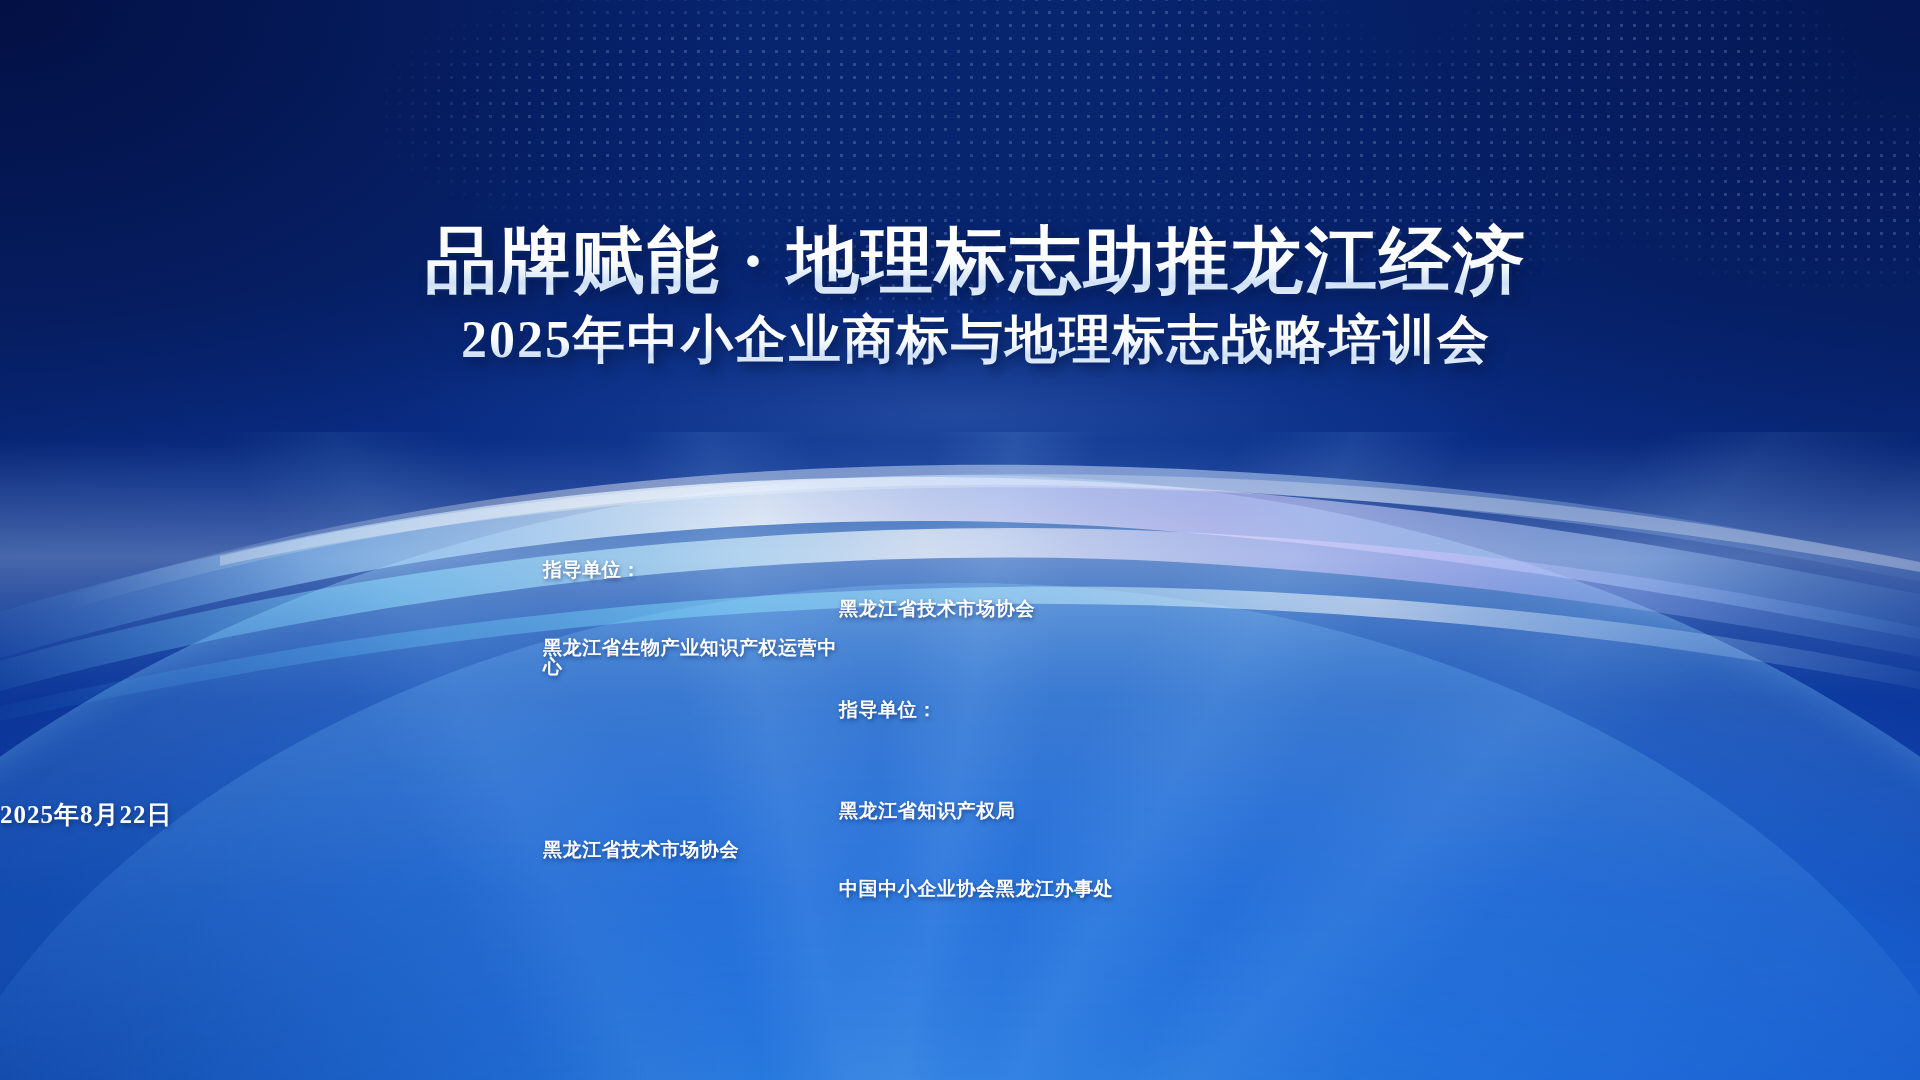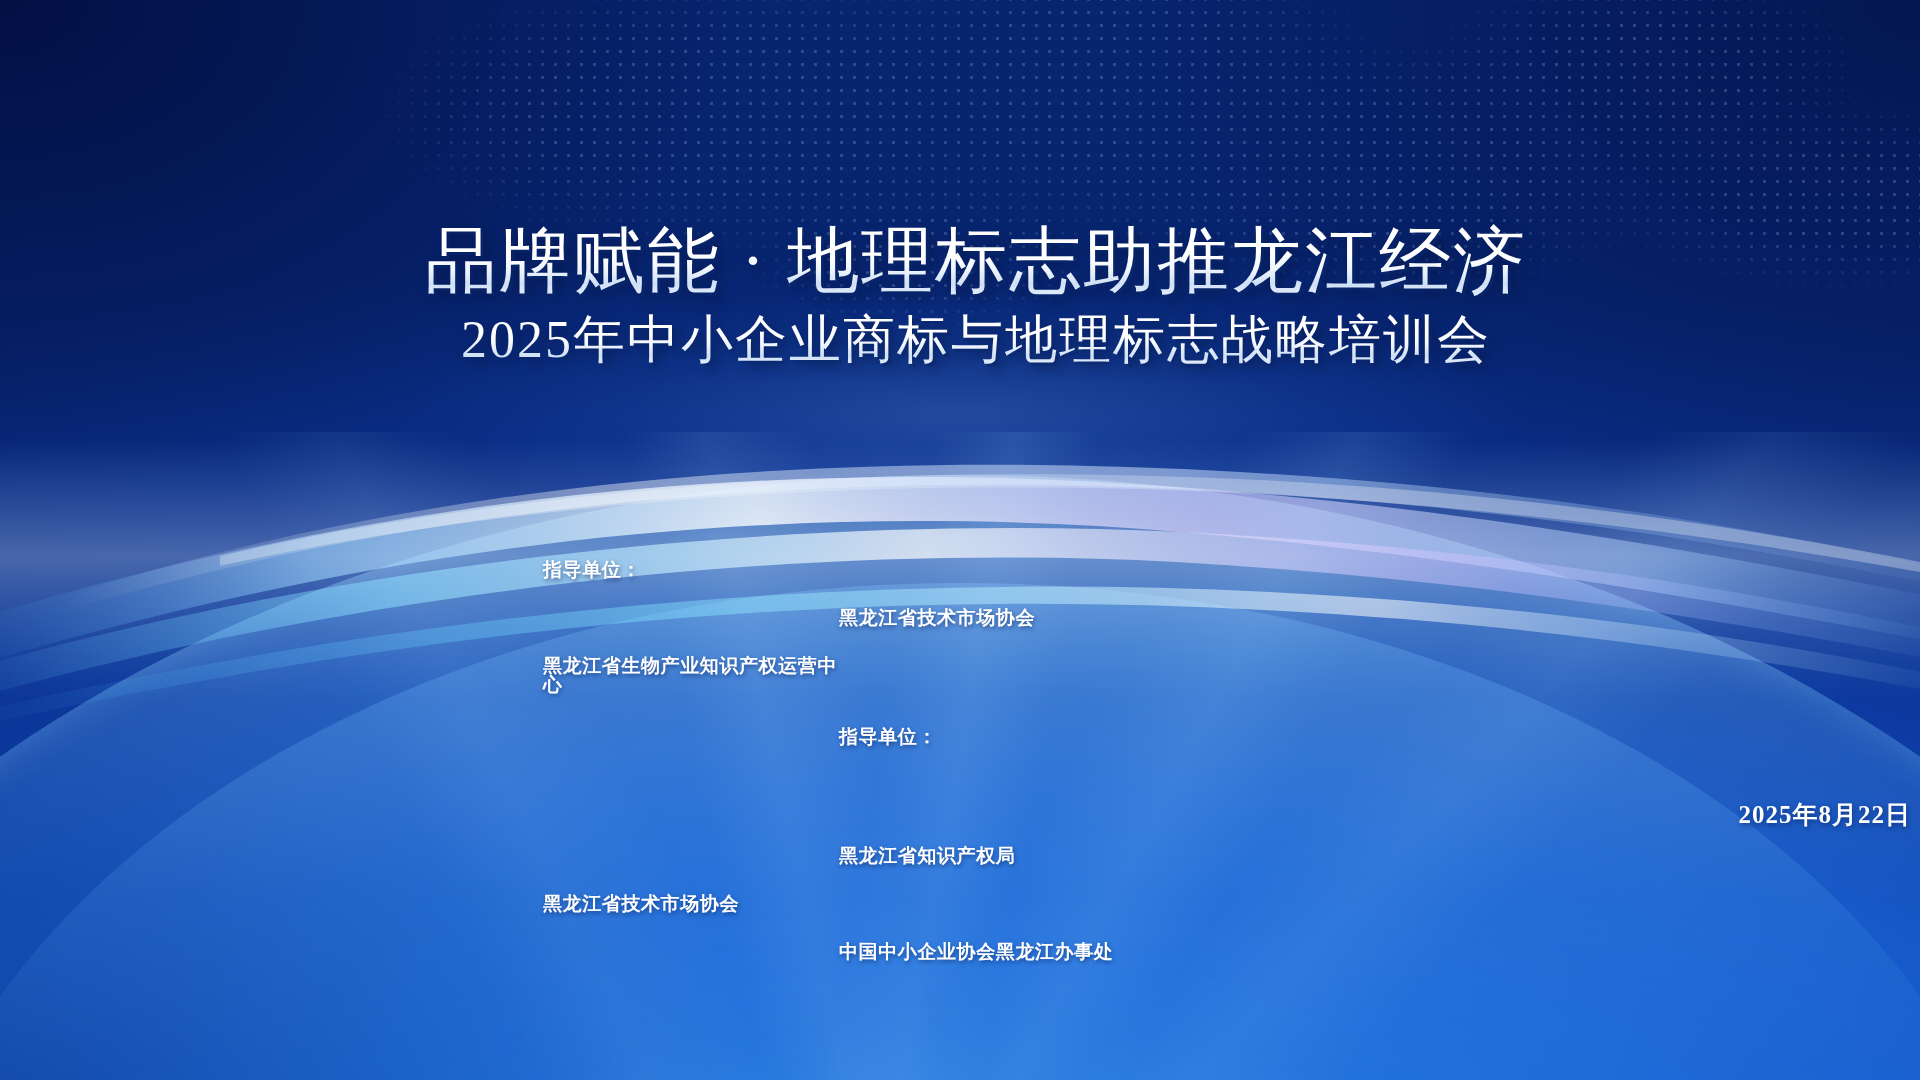--- a/index.html
+++ b/index.html
@@ -89,21 +89,21 @@
 
   
   .content{position:absolute;inset:0;}
 
   .title-block{
     position:absolute;left:0;right:0;top:222px;
     text-align:center;
   }
   .title-line{
     font-family:"Liberation Serif","DejaVu Serif",serif;
-    font-weight:normal;
+    font-weight:bold;
     color:#ffffff;
     letter-spacing:2px;
     white-space:nowrap;
     line-height:1.1;
     background:linear-gradient(180deg,#ffffff 0%,#ffffff 40%,#f2f7ff 58%,#cfe0f5 78%,#eaf2fd 100%);
     -webkit-background-clip:text;
     background-clip:text;
     -webkit-text-fill-color:transparent;
     filter:
       drop-shadow(3px 3px 0px rgba(10,40,110,.55))
@@ -119,29 +119,29 @@
     width:760px;
     color:#ffffff;
     font-weight:bold;
     font-size:19px;
     line-height:1;
     text-shadow:1px 2px 4px rgba(5,30,90,.55);
   }
   .org-grid{
     display:grid;
     grid-template-columns:296px auto;
-    row-gap:15px;
+    row-gap:6px;
   }
   .org-cell{letter-spacing:.6px;}
   .gap-row{height:56px;}
   .row-sp{height:33px;}
 
   .date{
-    position:absolute;left:0;right:9px;top:798px;
-    text-align:right;
+    position:absolute;left:0;right:0;top:798px;
+    text-align:left;
     color:#ffffff;
     font-family:"Liberation Serif","DejaVu Serif",serif;
     font-weight:bold;
     font-size:25px;
     letter-spacing:1px;
     text-shadow:1px 2px 5px rgba(5,30,90,.6);
   }
 </style>
 </head>
 <body>

